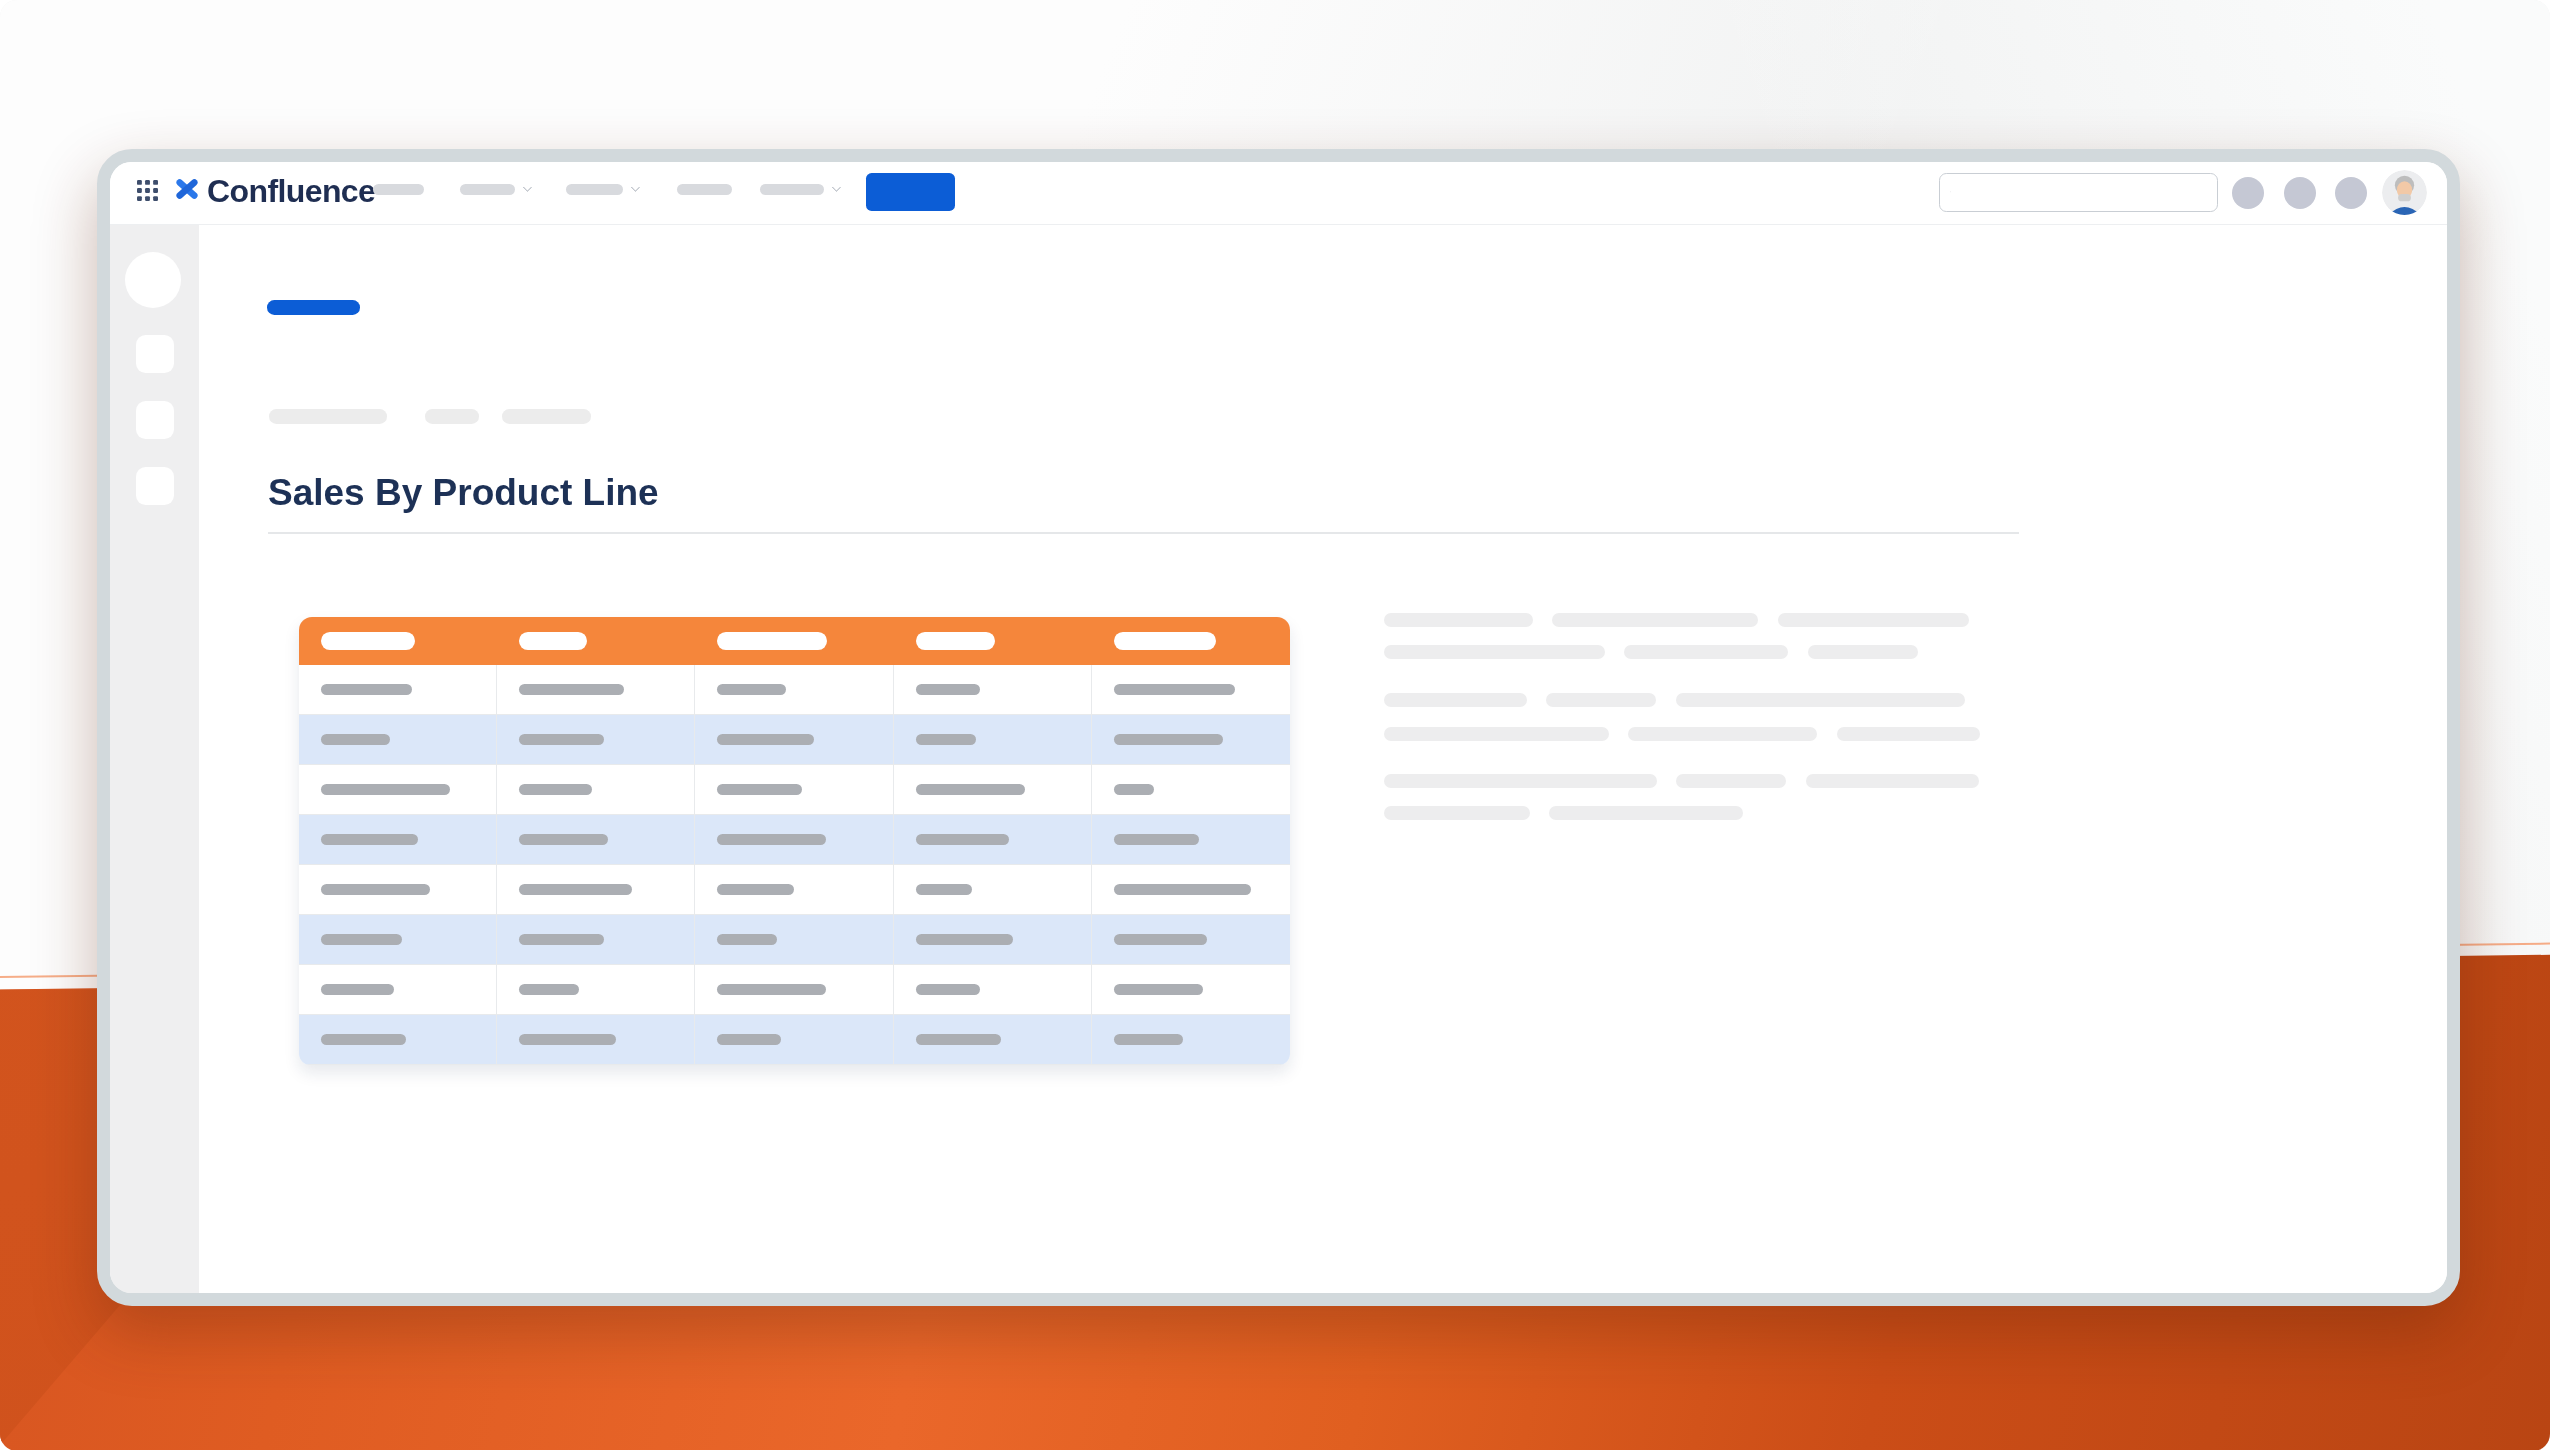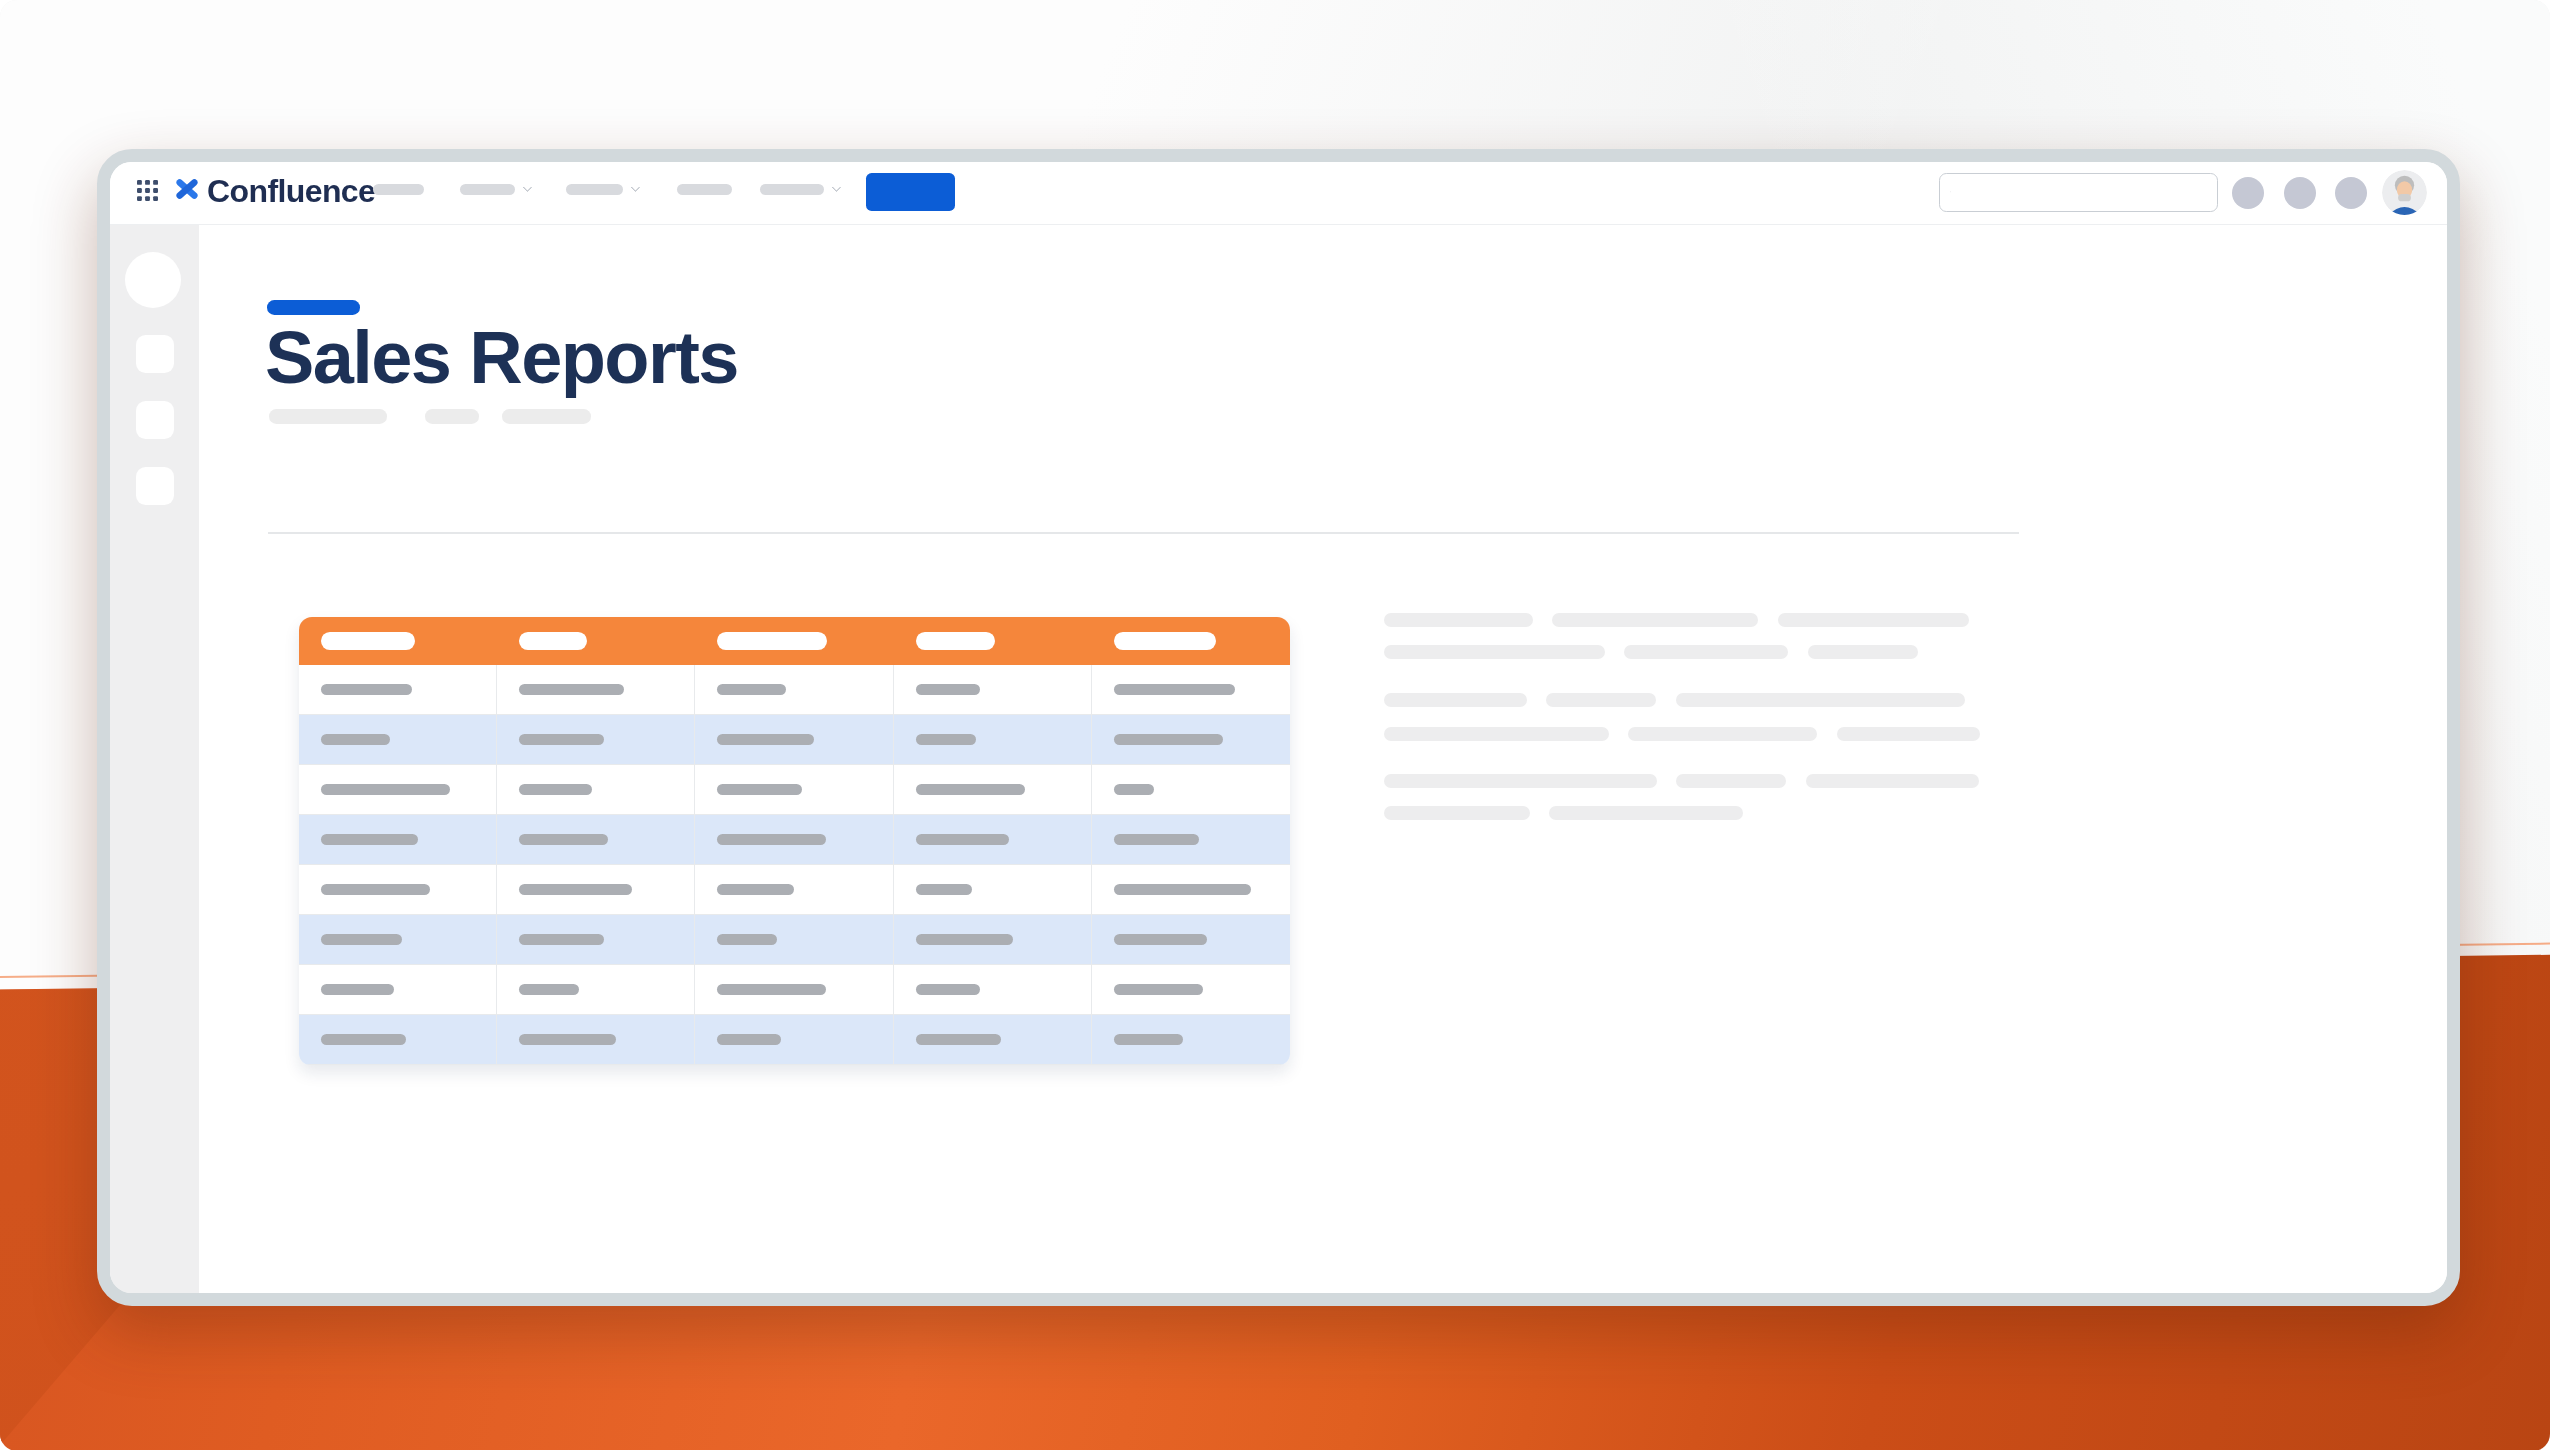--- a/index.html
+++ b/index.html
@@ -149,27 +149,27 @@
       <div class="body-row">
         <div class="sidebar" id="sidebar">
             <div class="sb-circle"></div>
             <div class="sb-square" style="top: 110px;"></div>
             <div class="sb-square" style="top: 176px;"></div>
             <div class="sb-square" style="top: 242px;"></div>
           </div>
 
         <div class="content">
           <div class="accent-bar"></div>
-          <h1 class="page-title">Sales Reports</h1>
           <div id="meta-pills">
               <div class="meta-pill" style="left: 70px; width: 118px;"></div>
               <div class="meta-pill" style="left: 226px; width: 54px;"></div>
               <div class="meta-pill" style="left: 303px; width: 89px;"></div>
             </div>
 
+          <h2 class="section-heading">Sales By Product Line</h2>
           <div class="divider"></div>
 
           <div class="sk-table" id="sk-table">
               <div class="th">
                 <span class="hpill" style="width: 94px;"></span>
               </div>
               <div class="th">
                 <span class="hpill" style="width: 68px;"></span>
               </div>
               <div class="th">

